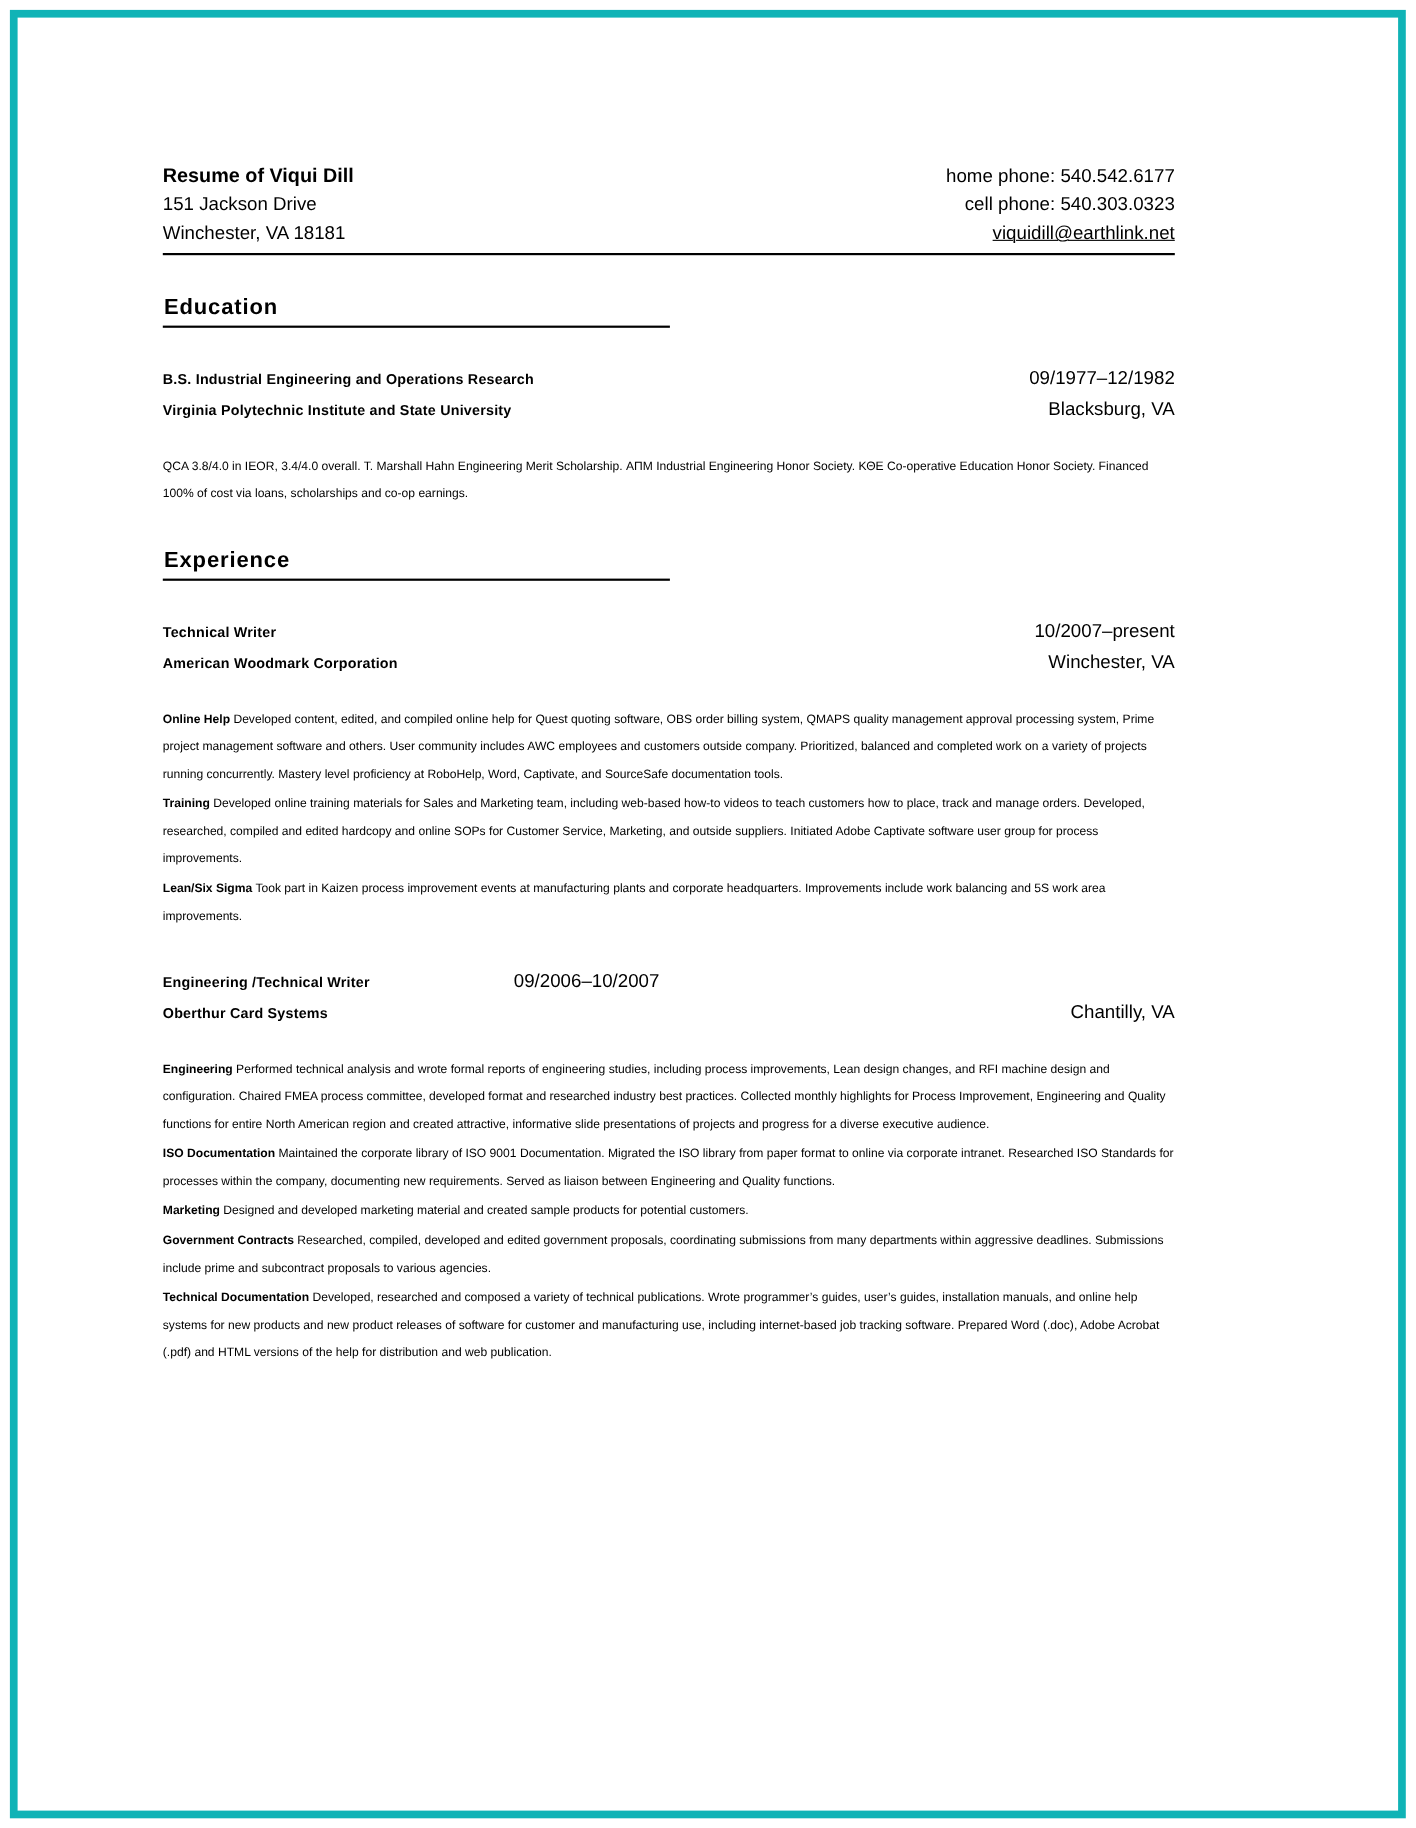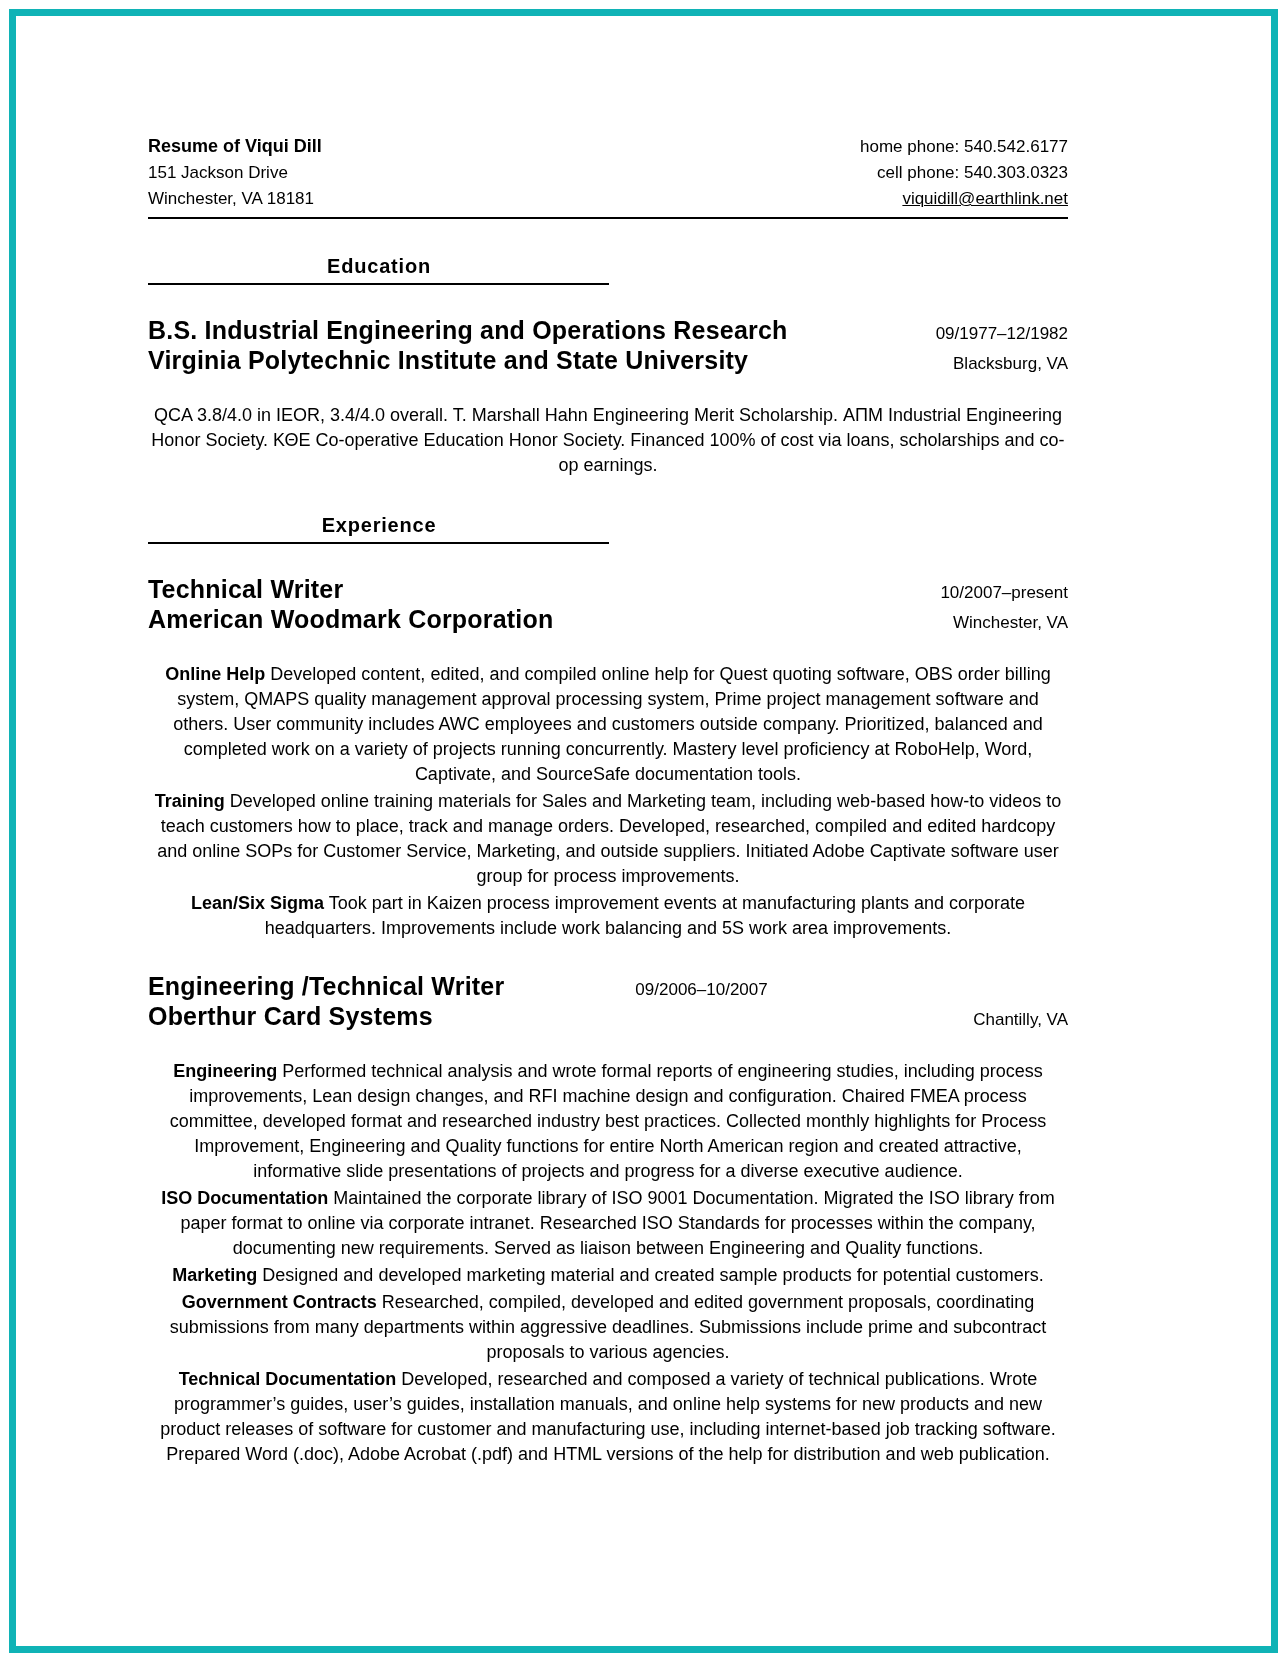--- a/index.html
+++ b/index.html
@@ -15,23 +15,22 @@
   }
   .frame {
     position: absolute;
     inset: 9px;
     border: 7px solid #10b3b6;
     pointer-events: none;
   }
   .content {
     position: absolute;
     left: 148px;
-    top: 133px;
+    top: 146px;
     width: 920px;
-    text-align: center;
   }
   .hdr-row {
     display: flex;
     justify-content: space-between;
     align-items: baseline;
     font-size: 17px;
     line-height: 26px;
   }
   .hdr-name { font-weight: bold; font-size: 18px; }
   .header-block {
@@ -54,25 +53,25 @@
     justify-content: space-between;
     align-items: baseline;
     line-height: 27px;
   }
   .row-inline {
     display: flex;
     align-items: baseline;
     line-height: 27px;
     gap: 43px;
   }
-  .job-title { font-weight: bold; font-size: 25px; letter-spacing: 0.2px; }
+  .job-title { font-weight: bold; font-size: 13px; letter-spacing: 0.2px; }
   .right-text { font-size: 17px; }
   .inline-dates { font-size: 17px; margin-left: 88px; }
   p.body-para {
-    font-size: 18px;
+    font-size: 11px;
     line-height: 25px;
     margin: 2px 0 0 0;
   }
   p.first-para { margin-top: 26px; }
   .lead { font-weight: bold; }
   .xl-gap { }
 </style>
 </head>
 <body>
 

